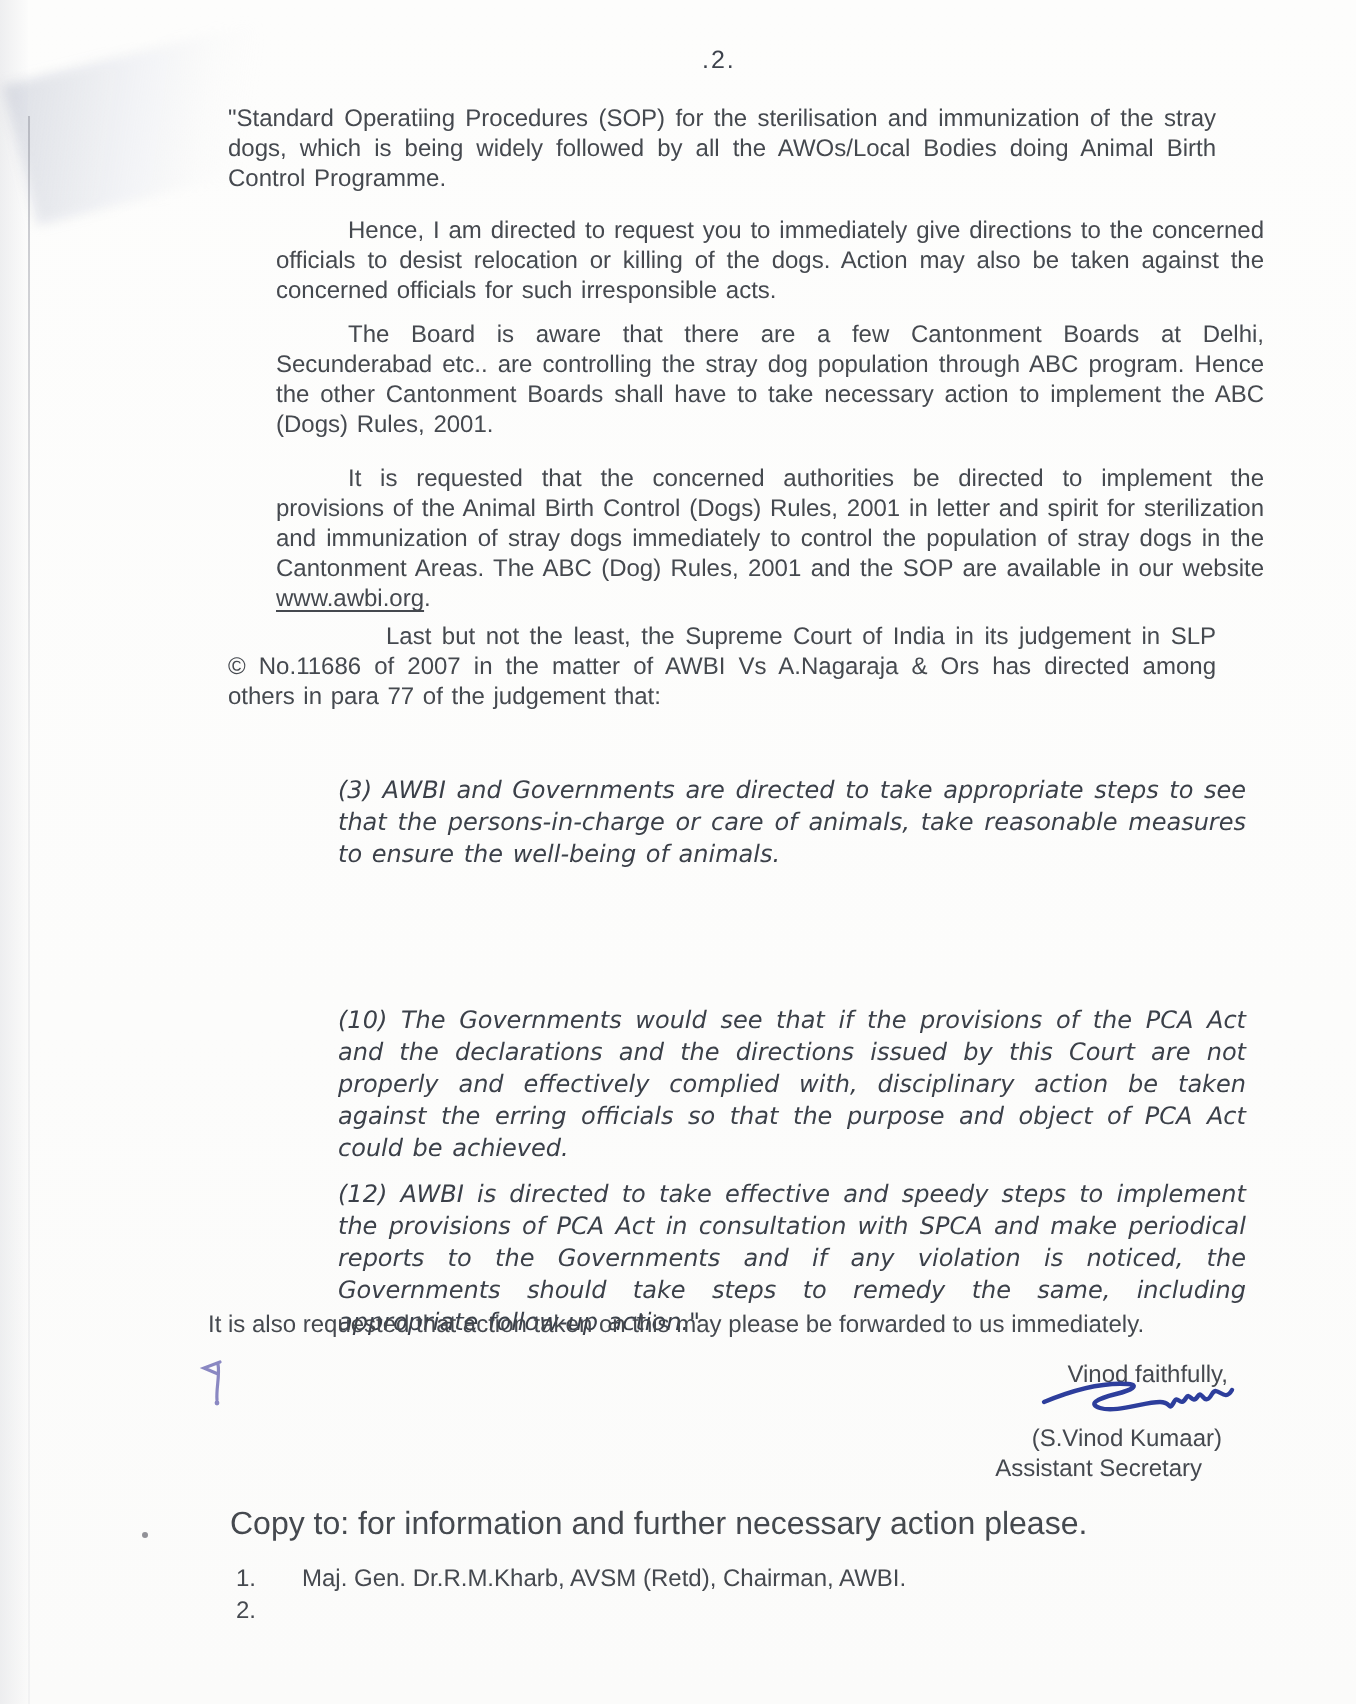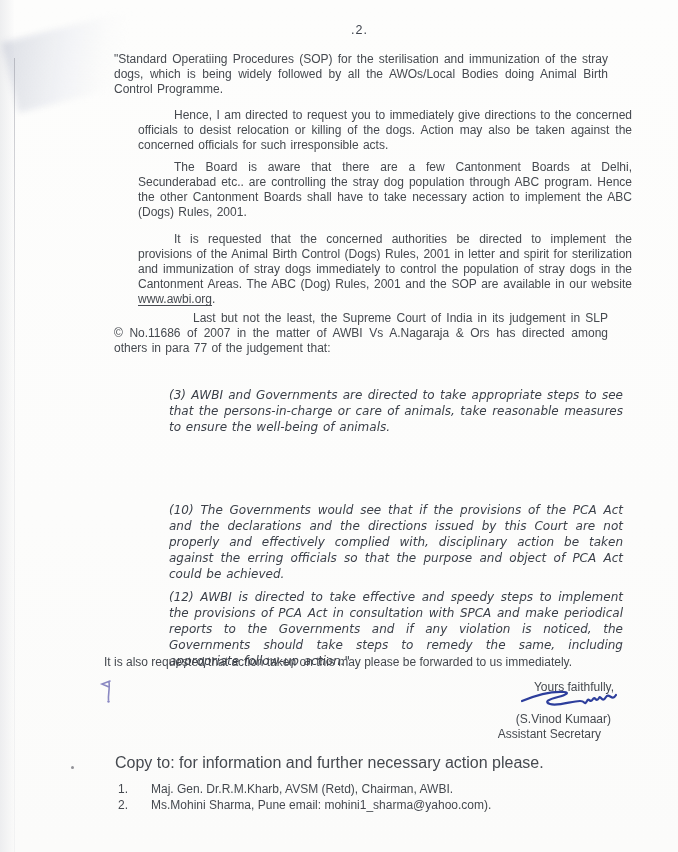--- a/index.html
+++ b/index.html
@@ -93,30 +93,29 @@
   <p class="quote q10">(10) The Governments would see that if the provisions of the PCA Act and the declarations and the directions issued by this Court are not properly and effectively complied with, disciplinary action be taken against the erring officials so that the purpose and object of PCA Act could be achieved.</p>
   <p class="quote q12">(12) AWBI is directed to take effective and speedy steps to implement the provisions of PCA Act in consultation with SPCA and make periodical reports to the Governments and if any violation is noticed, the Governments should take steps to remedy the same, including appropriate follow-up action."</p>
 
   <p class="closing">It is also requested that action taken on this may please be forwarded to us immediately.</p>
 
   <svg class="pen-mark" width="18" height="28" viewBox="0 0 18 28">
     <path d="M12,3 L4,6 L11,9 M11,4 C12,10 10,16 10.5,22" fill="none" stroke="#8a88c2" stroke-width="1.6" stroke-linecap="round"></path>
     <circle cx="10.5" cy="23.5" r="1.2" fill="#8a88c2"></circle>
   </svg>
 
-  <div class="yours">Yours faithfully,</div>
+  <div class="yours">Vinod faithfully,</div>
   <svg class="sig" width="98" height="26" viewBox="0 0 98 26">
     <path d="M2,15 C14,10 30,5 44,6 C50,6.5 46,9 38,11 C28,13.5 24,16 30,18 C38,20.5 52,15 60,15 C66,15 64,20 67,15 C69,11 70,18 73,13 C75,9.5 76,17 79,12 C81,8.5 82,18 86,11 C89,6 92,16 96,9" fill="none" stroke="#2d3e9c" stroke-width="2.2" stroke-linecap="round" stroke-linejoin="round"></path>
   </svg>
   <div class="name">(S.Vinod Kumaar)</div>
   <div class="title">Assistant Secretary</div>
 
   <div class="copy-head">Copy to: for information and further necessary action please.</div>
   <div class="copy-row row1">
     <span class="num">1.</span>
     <span>Maj. Gen. Dr.R.M.Kharb, AVSM (Retd), Chairman, AWBI.</span>
   </div>
   <div class="copy-row row2">
     <span class="num">2.</span>
-    <span>Ms.Mohini Sharma, Pune email: mohini1_sharma@yahoo.com).</span>
   </div>
 
 </div>
 
 </body></html>

